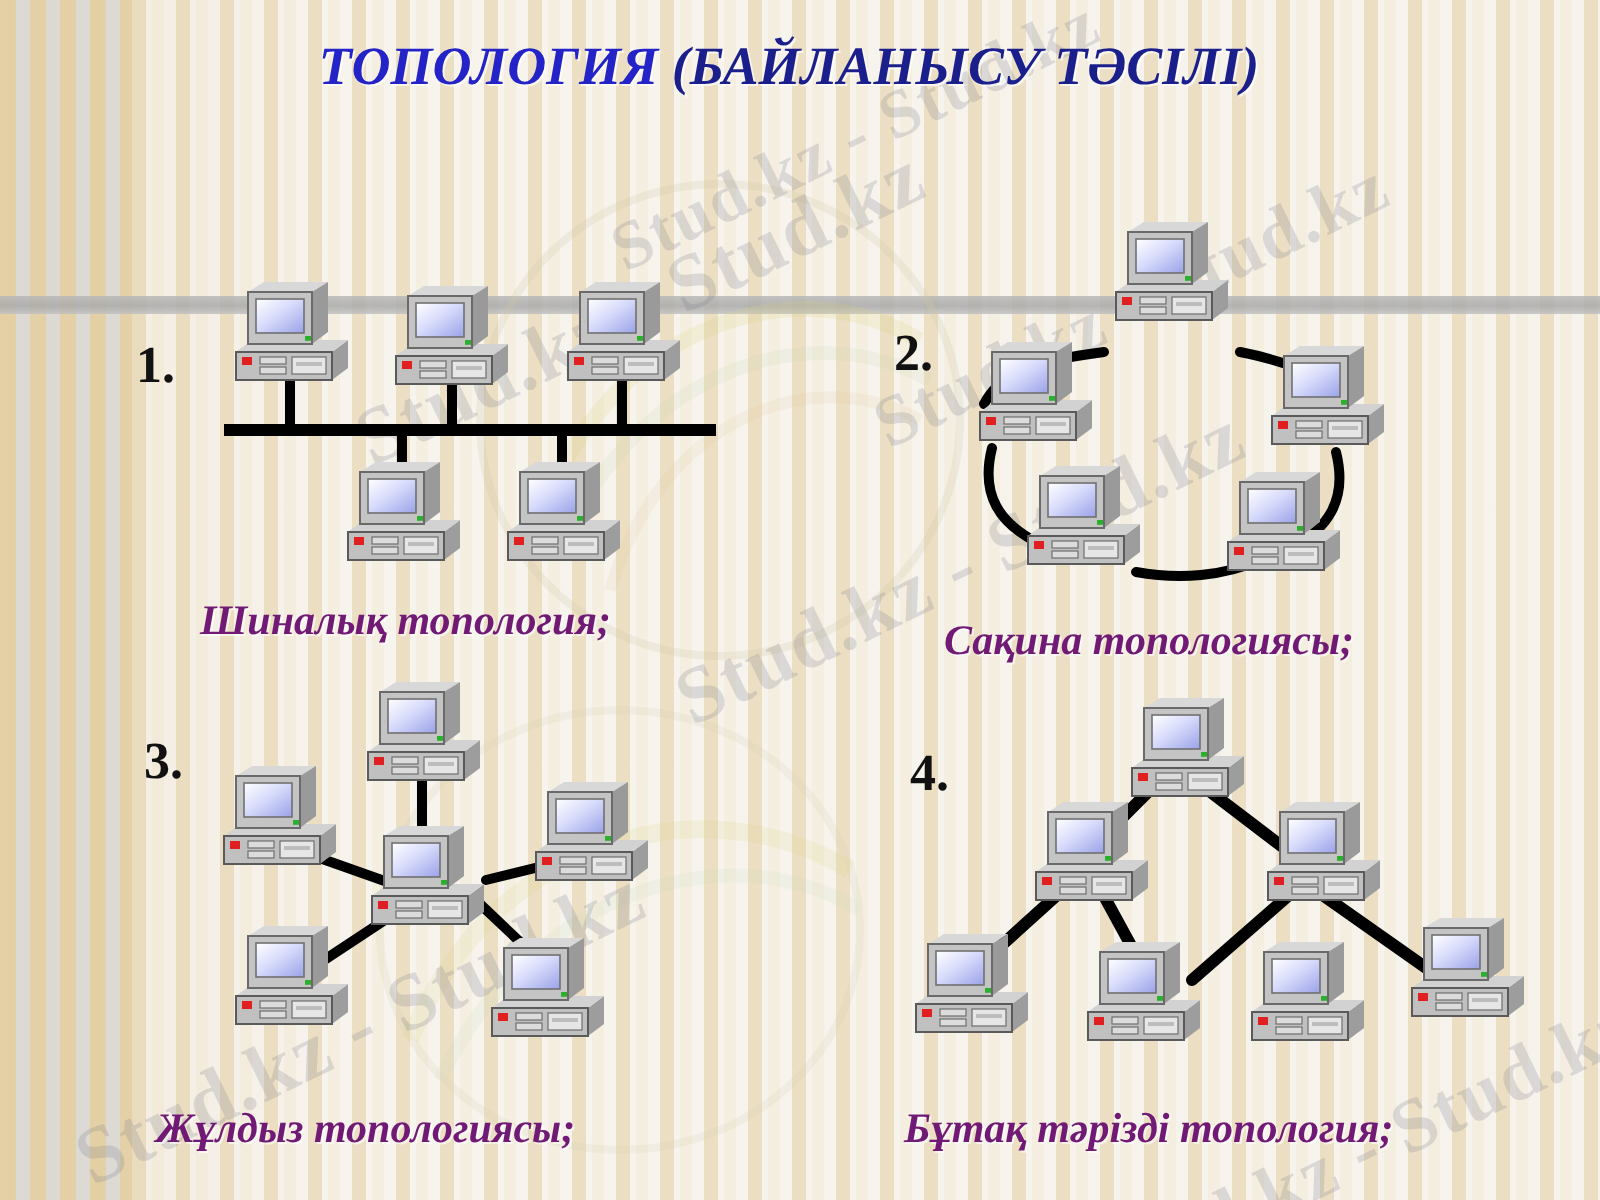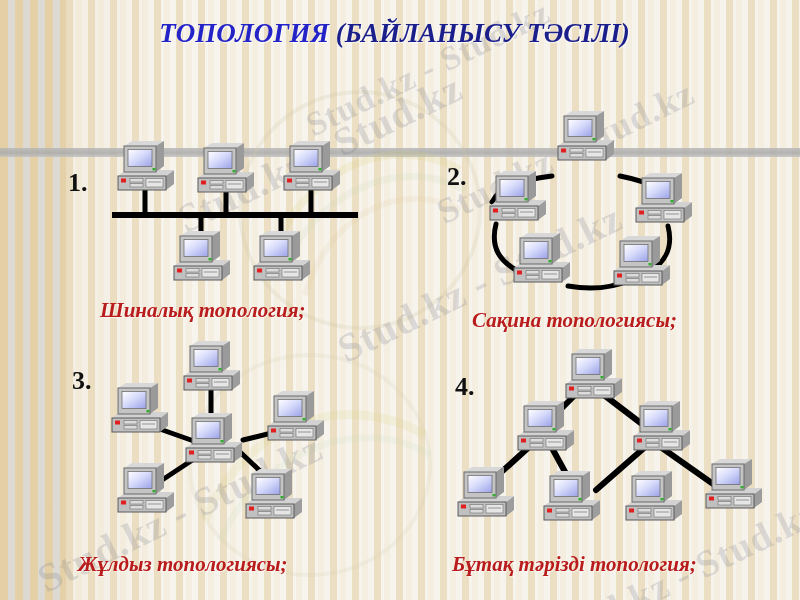--- a/index.html
+++ b/index.html
@@ -79,21 +79,21 @@
   .num{
     position:absolute;
     font-family:"Liberation Serif", serif;
     font-weight:700;font-size:26px;color:#111;
   }
   
   .cap{
     position:absolute;
     font-family:"Liberation Serif", serif;
     font-style:italic;font-weight:700;font-size:21px;
-    color:#b91c1c;
+    color:#701a75;
     text-shadow:1px 1px 0 rgba(255,255,255,.6);
     white-space:nowrap;
   }
   
   .pc{position:absolute;width:66px;height:52px;}
   .pc svg{display:block;width:66px;height:52px;}
   
   .links{position:absolute;left:0;top:0;width:800px;height:600px;pointer-events:none;}
 </style>
 </head>

